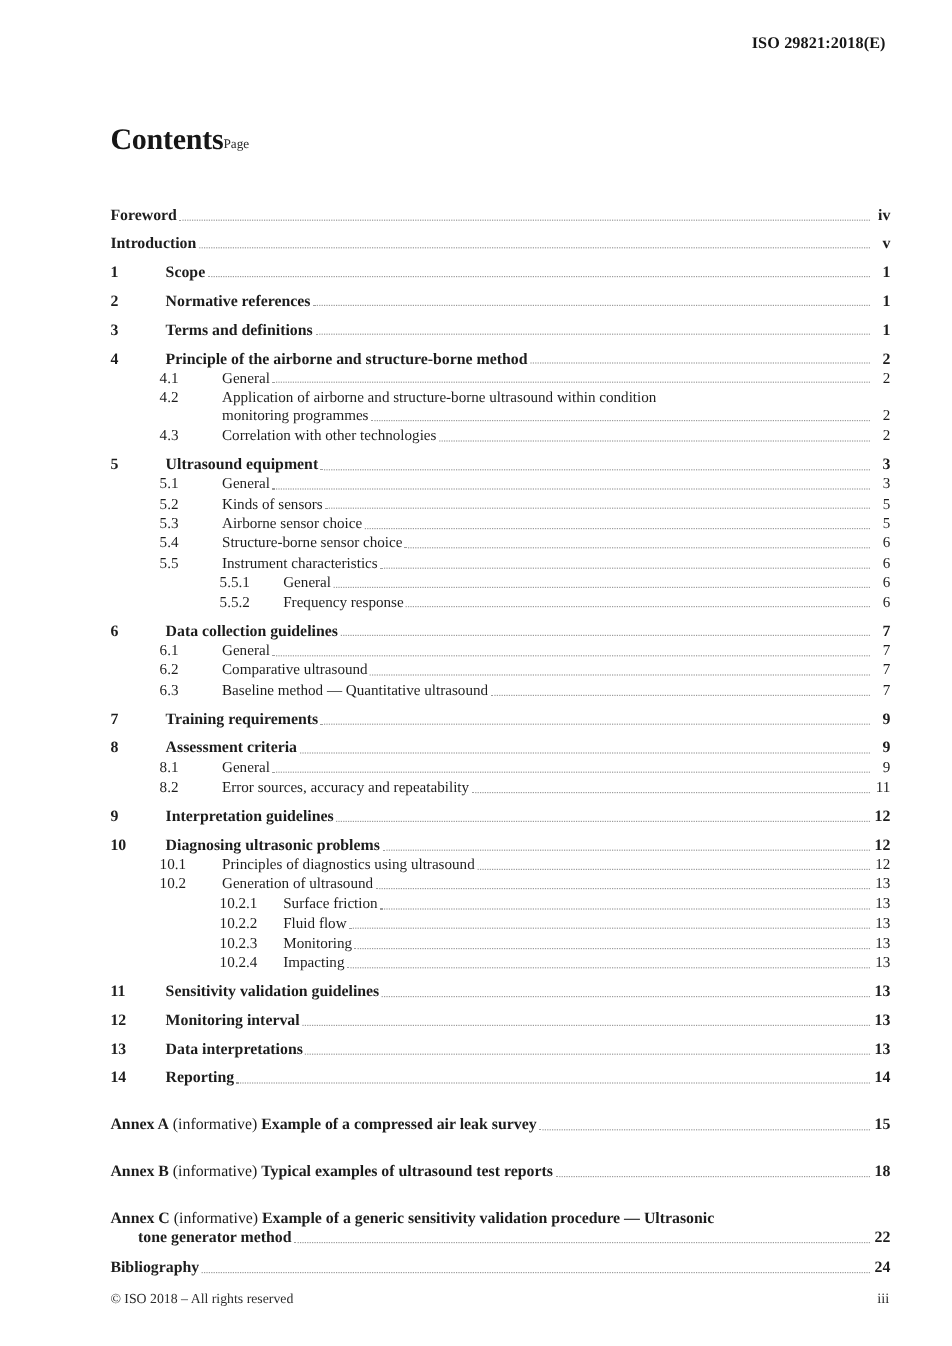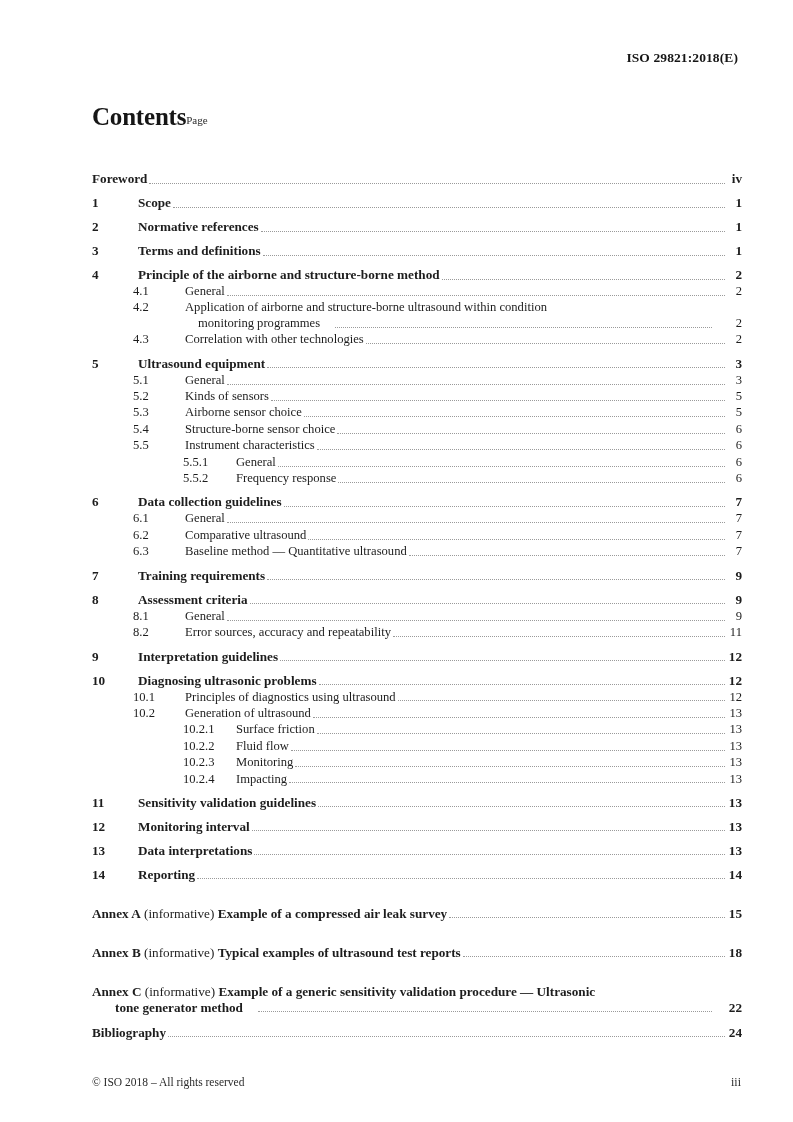--- a/index.html
+++ b/index.html
@@ -16,21 +16,21 @@
     overflow: hidden;
   }
   .page {
     position: absolute;
     inset: 0;
   }
 
   
   .doc-header {
     position: absolute;
-    top: 50px;
+    top: 28px;
     right: 55px;
     font-size: 13.5px;
     font-weight: bold;
     letter-spacing: 0.1px;
     color: #161616;
     text-align: center;
   }
 
   
   .title-row {
@@ -132,21 +132,20 @@
 
   
   .toc-entry.wrapped { display: block; }
   .toc-entry.wrapped .w-line1 {
     display: flex;
     align-items: baseline;
   }
   .toc-entry.wrapped .w-line2 {
     display: flex;
     align-items: center;
-    gap: 13px;
   }
 
   
   .lvl-annex {
     margin-top: 23px;
     font-size: 13.2px;
     line-height: 16px;
   }
   .lvl-annex .annex-name { font-weight: bold; }
   .lvl-annex .annex-kind { font-weight: normal; }
@@ -189,20 +188,27 @@
   </div>
 
   <div class="toc" id="toc-root">
       <div class="toc-entry lvl-front">
         <span class="toc-text-wrap">
           <span class="toc-label">Foreword</span>
           <span class="leader"></span>
           <span class="toc-page">iv</span>
         </span>
       </div>
+      <div class="toc-entry lvl-front">
+        <span class="toc-text-wrap">
+          <span class="toc-label">Introduction</span>
+          <span class="leader"></span>
+          <span class="toc-page">v</span>
+        </span>
+      </div>
       <div class="toc-entry lvl-1">
         <span class="toc-num">1</span>
         <span class="toc-text-wrap">
           <span class="toc-label">Scope</span>
           <span class="leader"></span>
           <span class="toc-page">1</span>
         </span>
       </div>
       <div class="toc-entry lvl-1">
         <span class="toc-num">2</span>

